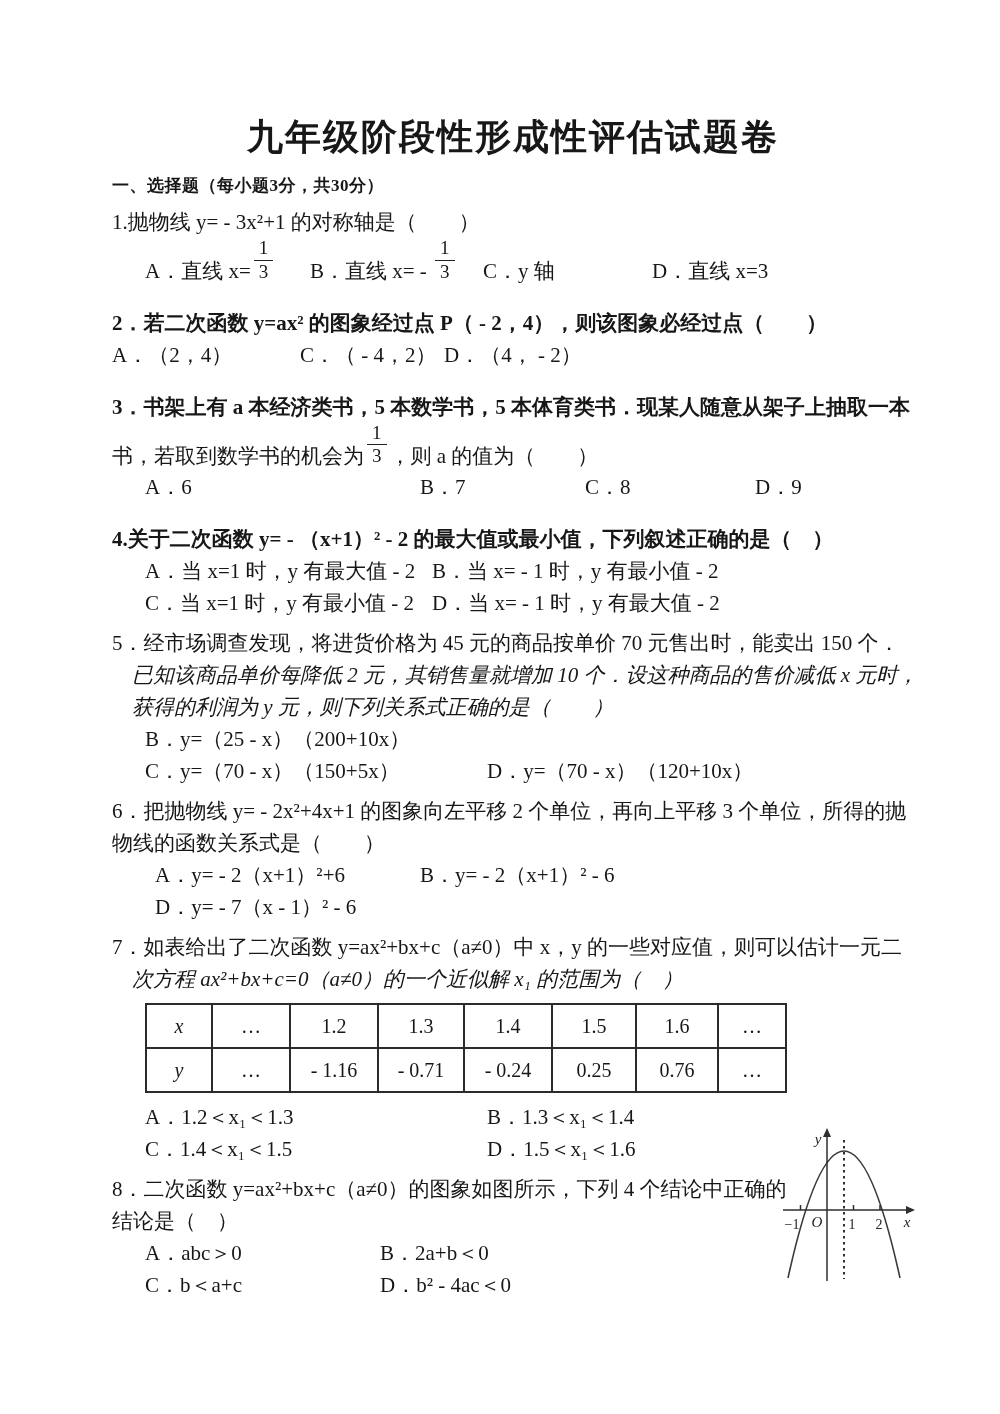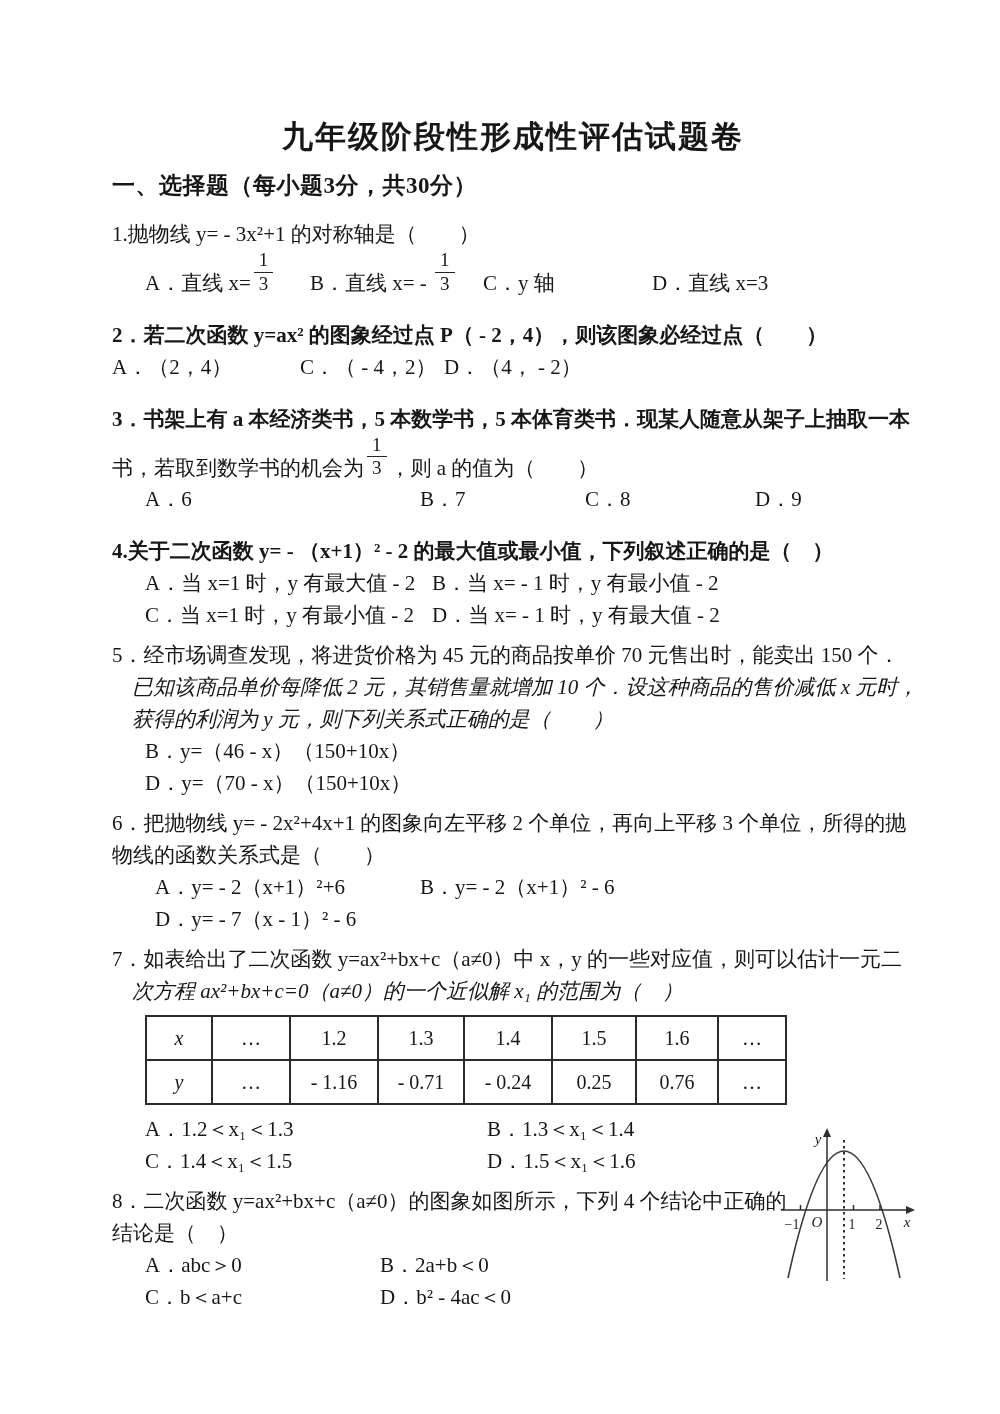--- a/index.html
+++ b/index.html
@@ -3,22 +3,22 @@
 <meta charset="utf-8">
 <style>
   html,body{margin:0;padding:0;background:#e8e8e8;}
   .page{
     position:relative;width:1000px;height:1414px;margin:0 auto;
     background:#ffffff;color:#171717;
     font-family:"Liberation Serif","DejaVu Serif",serif;
     overflow:hidden;
   }
   .content{position:absolute;left:112px;top:116px;width:802px;}
-  .title{font-size:31px;font-weight:700;text-align:center;letter-spacing:2px;line-height:42px;margin-bottom:12px;}
-  .section{font-size:23px;font-weight:700;line-height:32px;margin-bottom:16px;letter-spacing:.5px;}
+  .title{font-size:36px;font-weight:700;text-align:center;letter-spacing:2px;line-height:42px;margin-bottom:12px;}
+  .section{font-size:17px;font-weight:700;line-height:32px;margin-bottom:4px;letter-spacing:.5px;}
   .line{font-size:21px;line-height:32px;white-space:nowrap;}
   .mt10{margin-top:20px;font-weight:bold;}
   .mt8{margin-top:8px;}
   .ind{padding-left:20px;font-style:italic;}
   .optrow{display:flex;align-items:baseline;font-size:21px;line-height:32px;}
   .opt{display:inline-block;white-space:nowrap;}
   .pl33{padding-left:33px;}
   .frac{display:inline-block;text-align:center;vertical-align:baseline;line-height:1.08;margin:0 3px;font-size:19px;}
   .frac .num{display:block;border-bottom:1.6px solid #222;padding:0 5px 1px;}
   .frac .den{display:block;padding-top:1px;}
@@ -69,24 +69,25 @@
     </div>
     <div class="optrow pl33">
       <span class="opt" style="width:287px">C．当 x=1 时，y 有最小值 - 2</span>
       <span class="opt">D．当 x= - 1 时，y 有最大值 - 2</span>
     </div>
 
     <div class="line mt8">5．经市场调查发现，将进货价格为 45 元的商品按单价 70 元售出时，能卖出 150 个．</div>
     <div class="line ind">已知该商品单价每降低 2 元，其销售量就增加 10 个．设这种商品的售价减低 x 元时，</div>
     <div class="line ind">获得的利润为 y 元，则下列关系式正确的是（　　）</div>
     <div class="optrow pl33">
-      <span class="opt">B．y=（46 - x）（150+10x）</span>
+      <span class="opt">B．y=（25 - x）（200+10x）</span>
     </div>
     <div class="optrow pl33">
-      <span class="opt">D．y=（70 - x）（150+10x）</span>
+      <span class="opt" style="width:342px">C．y=（70 - x）（150+5x）</span>
+      <span class="opt">D．y=（70 - x）（120+10x）</span>
     </div>
 
     <div class="line mt8">6．把抛物线 y= - 2x²+4x+1 的图象向左平移 2 个单位，再向上平移 3 个单位，所得的抛</div>
     <div class="line">物线的函数关系式是（　　）</div>
     <div class="optrow" style="padding-left:43px">
       <span class="opt" style="width:265px">A．y= - 2（x+1）²+6</span>
       <span class="opt">B．y= - 2（x+1）² - 6</span>
     </div>
     <div class="optrow" style="padding-left:43px">
       <span class="opt">D．y= - 7（x - 1）² - 6</span>

